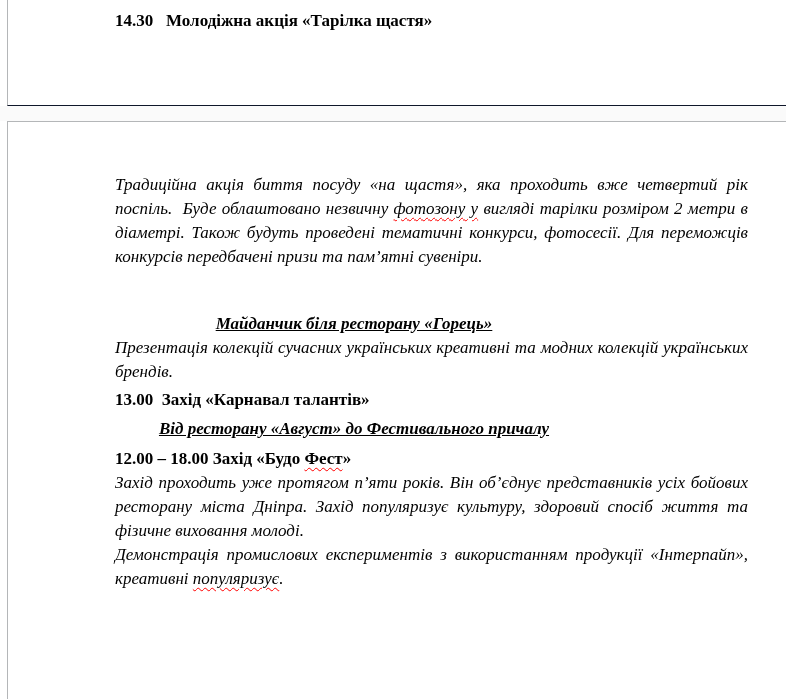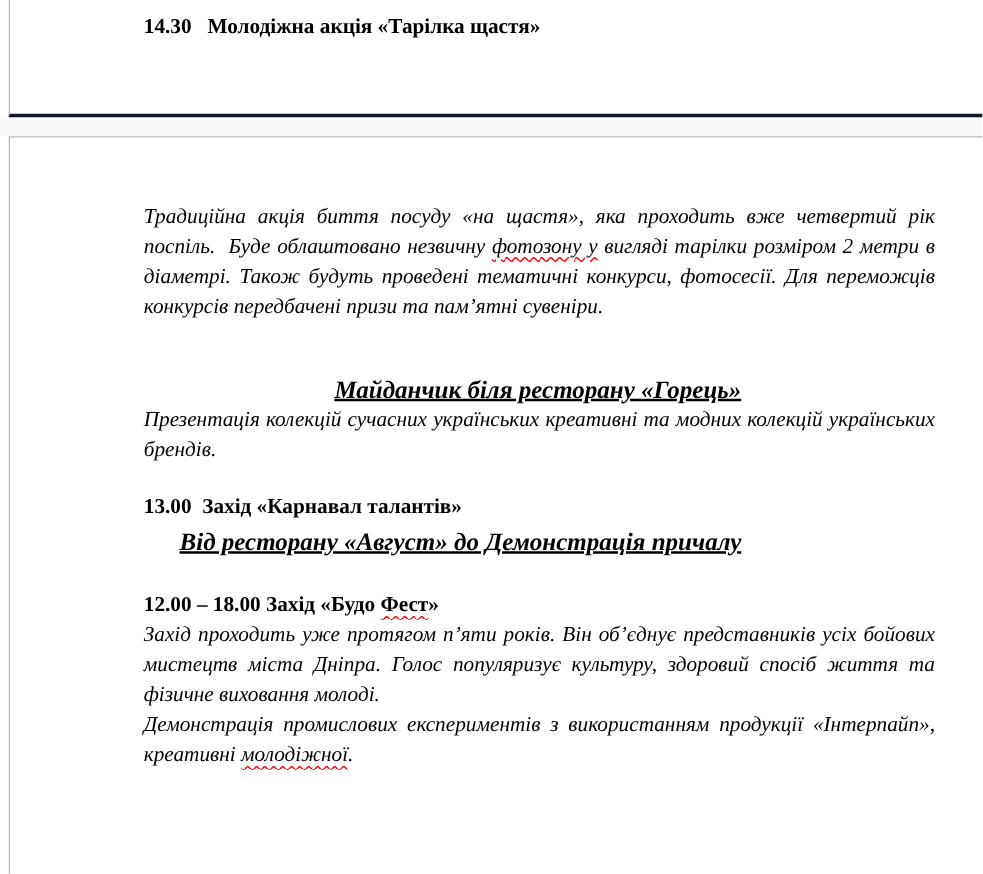--- a/index.html
+++ b/index.html
@@ -12,22 +12,22 @@
     font-family: "Liberation Serif", "DejaVu Serif", serif;
     color: #000000;
   }
   .page {
     margin-left: 7px;
     background: #ffffff;
     border-left: 1px solid #b4b6b8;
     box-sizing: border-box;
   }
   .page-1 {
-    height: 94px;
-    border-bottom: 3px solid #0f172a;
+    height: 106px;
+    border-bottom: 1px solid #0f172a;
   }
   .page-gap {
     height: 15px;
     background: #fafafa;
   }
   .page-2 {
     height: 602px;
     border-top: 1px solid #b4b6b8;
   }
   .content {
@@ -42,32 +42,32 @@
   .event-label {
     font-weight: bold;
     font-size: 17px;
     white-space: pre-wrap;
   }
   .desc {
     font-style: italic;
     text-align: justify;
   }
   .heading {
-    font-size: 20px;
+    font-size: 17px;
     font-weight: bold;
     font-style: italic;
     text-decoration: underline;
-    text-align: right;
+    text-align: center;
     margin-right: 155px;
   }
   .heading-1 { margin-top: 43px; }
   .label-1 { margin-top: 13px; }
-  .label-2 { margin-top: 21px; }
+  .label-2 { margin-top: 4px; }
   .heading-2 { margin-top: 5px; }
-  .label-3 { margin-top: 26px; }
+  .label-3 { margin-top: 6px; }
   .label-4 { margin-top: 7px; }
   .misspell {
     text-decoration-line: underline;
     text-decoration-style: wavy;
     text-decoration-color: #ff0000;
     text-decoration-thickness: 1px;
     text-underline-offset: 3px;
   }
 </style>
 </head>
@@ -85,21 +85,21 @@
   <div class="content">
 
     <p class="desc"><span>Традиційна акція биття посуду «на щастя», яка проходить вже четвертий рік поспіль.&nbsp; Буде облаштовано незвичну </span><span class="misspell">фотозону у</span><span> вигляді тарілки розміром 2 метри в діаметрі. Також будуть проведені тематичні конкурси, фотосесії. Для переможців конкурсів передбачені призи та пам’ятні сувеніри.</span></p>
 
     <h3 class="heading heading-1">Майданчик біля ресторану «Горець»</h3>
 
     <p class="desc">Презентація колекцій сучасних українських креативні та модних колекцій українських брендів.</p>
 
     <p class="event-label label-2">13.00&nbsp; Захід «Карнавал талантів»</p>
 
-    <h3 class="heading heading-2">Від ресторану «Август» до Демонстрація причалу</h3>
+    <h3 class="heading heading-2">Від ресторану «Август» до Фестивального причалу</h3>
 
     <p class="event-label label-3"><span>12.00 – 18.00 Захід «Будо </span><span class="misspell">Фест</span><span>»</span></p>
-    <p class="desc">Захід проходить уже протягом п’яти років. Він об’єднує представників усіх бойових мистецтв міста Дніпра. Голос популяризує культуру, здоровий спосіб життя та фізичне виховання молоді.</p>
+    <p class="desc">Захід проходить уже протягом п’яти років. Він об’єднує представників усіх бойових ресторану міста Дніпра. Захід популяризує культуру, здоровий спосіб життя та фізичне виховання молоді.</p>
 
-    <p class="desc"><span>Демонстрація промислових експериментів з використанням продукції «Інтерпайп», креативні </span><span class="misspell">молодіжної</span><span>.</span></p>
+    <p class="desc"><span>Демонстрація промислових експериментів з використанням продукції «Інтерпайп», креативні </span><span class="misspell">популяризує</span><span>.</span></p>
 
   </div>
 </div>
 
 </body></html>

